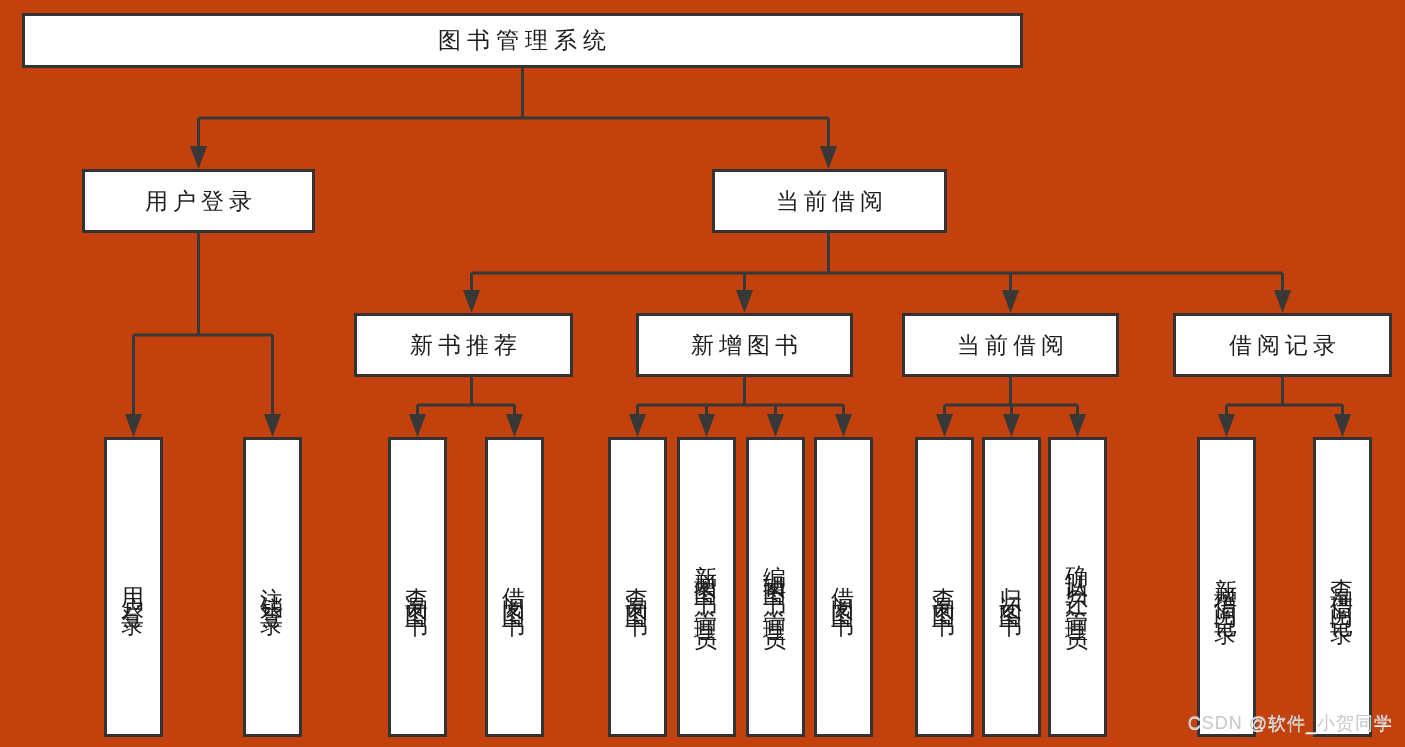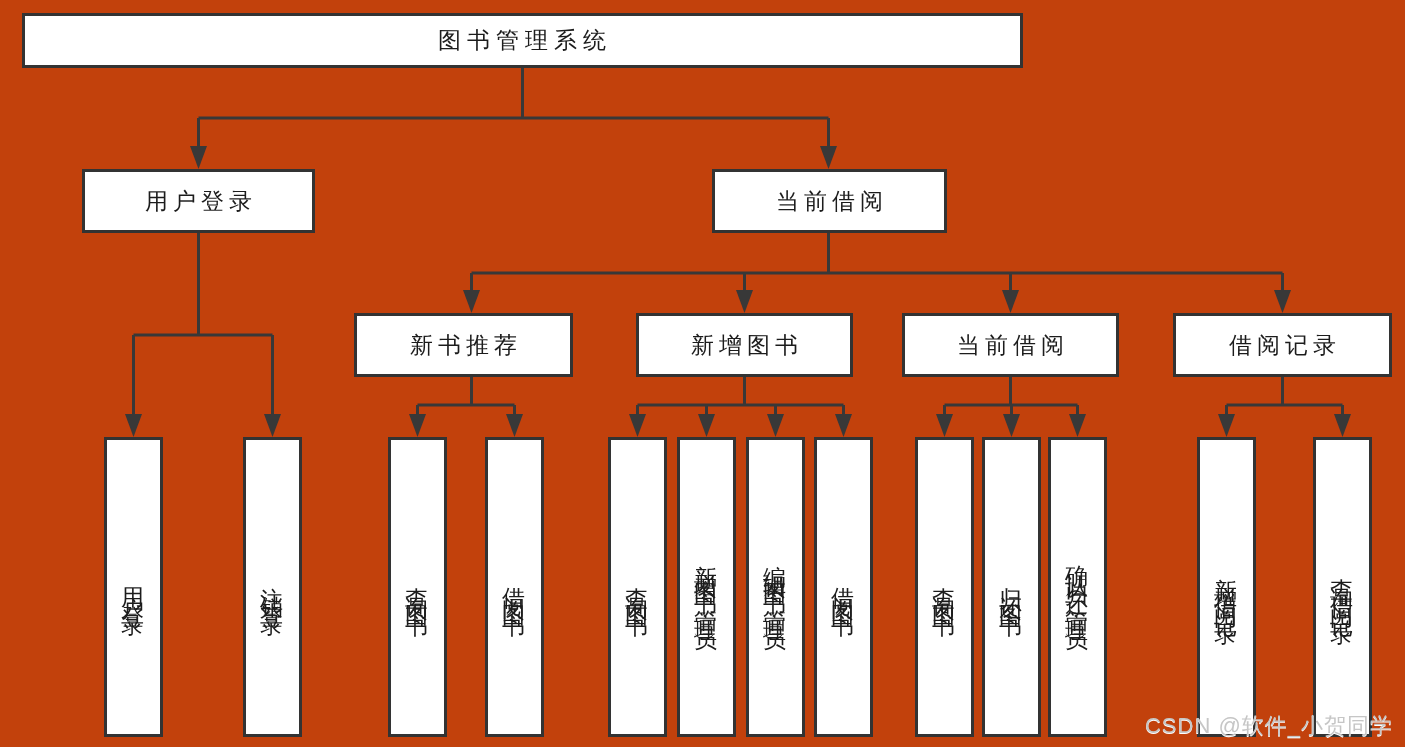--- a/index.html
+++ b/index.html
@@ -31,21 +31,21 @@
     font-size:23px;
     letter-spacing:9px;
     text-indent:0;
     padding:4px 0;
     white-space:normal;
   }
   .watermark{
     position:absolute;
     right:12px;
     top:711px;
-    font-size:22px;
+    font-size:18px;
     letter-spacing:1px;
     color:#c6c6c6;
     text-shadow:0 1px 0 #ffffff;
     z-index:5;
   }
 </style>
 </head>
 <body>
 
 <div class="canvas">

